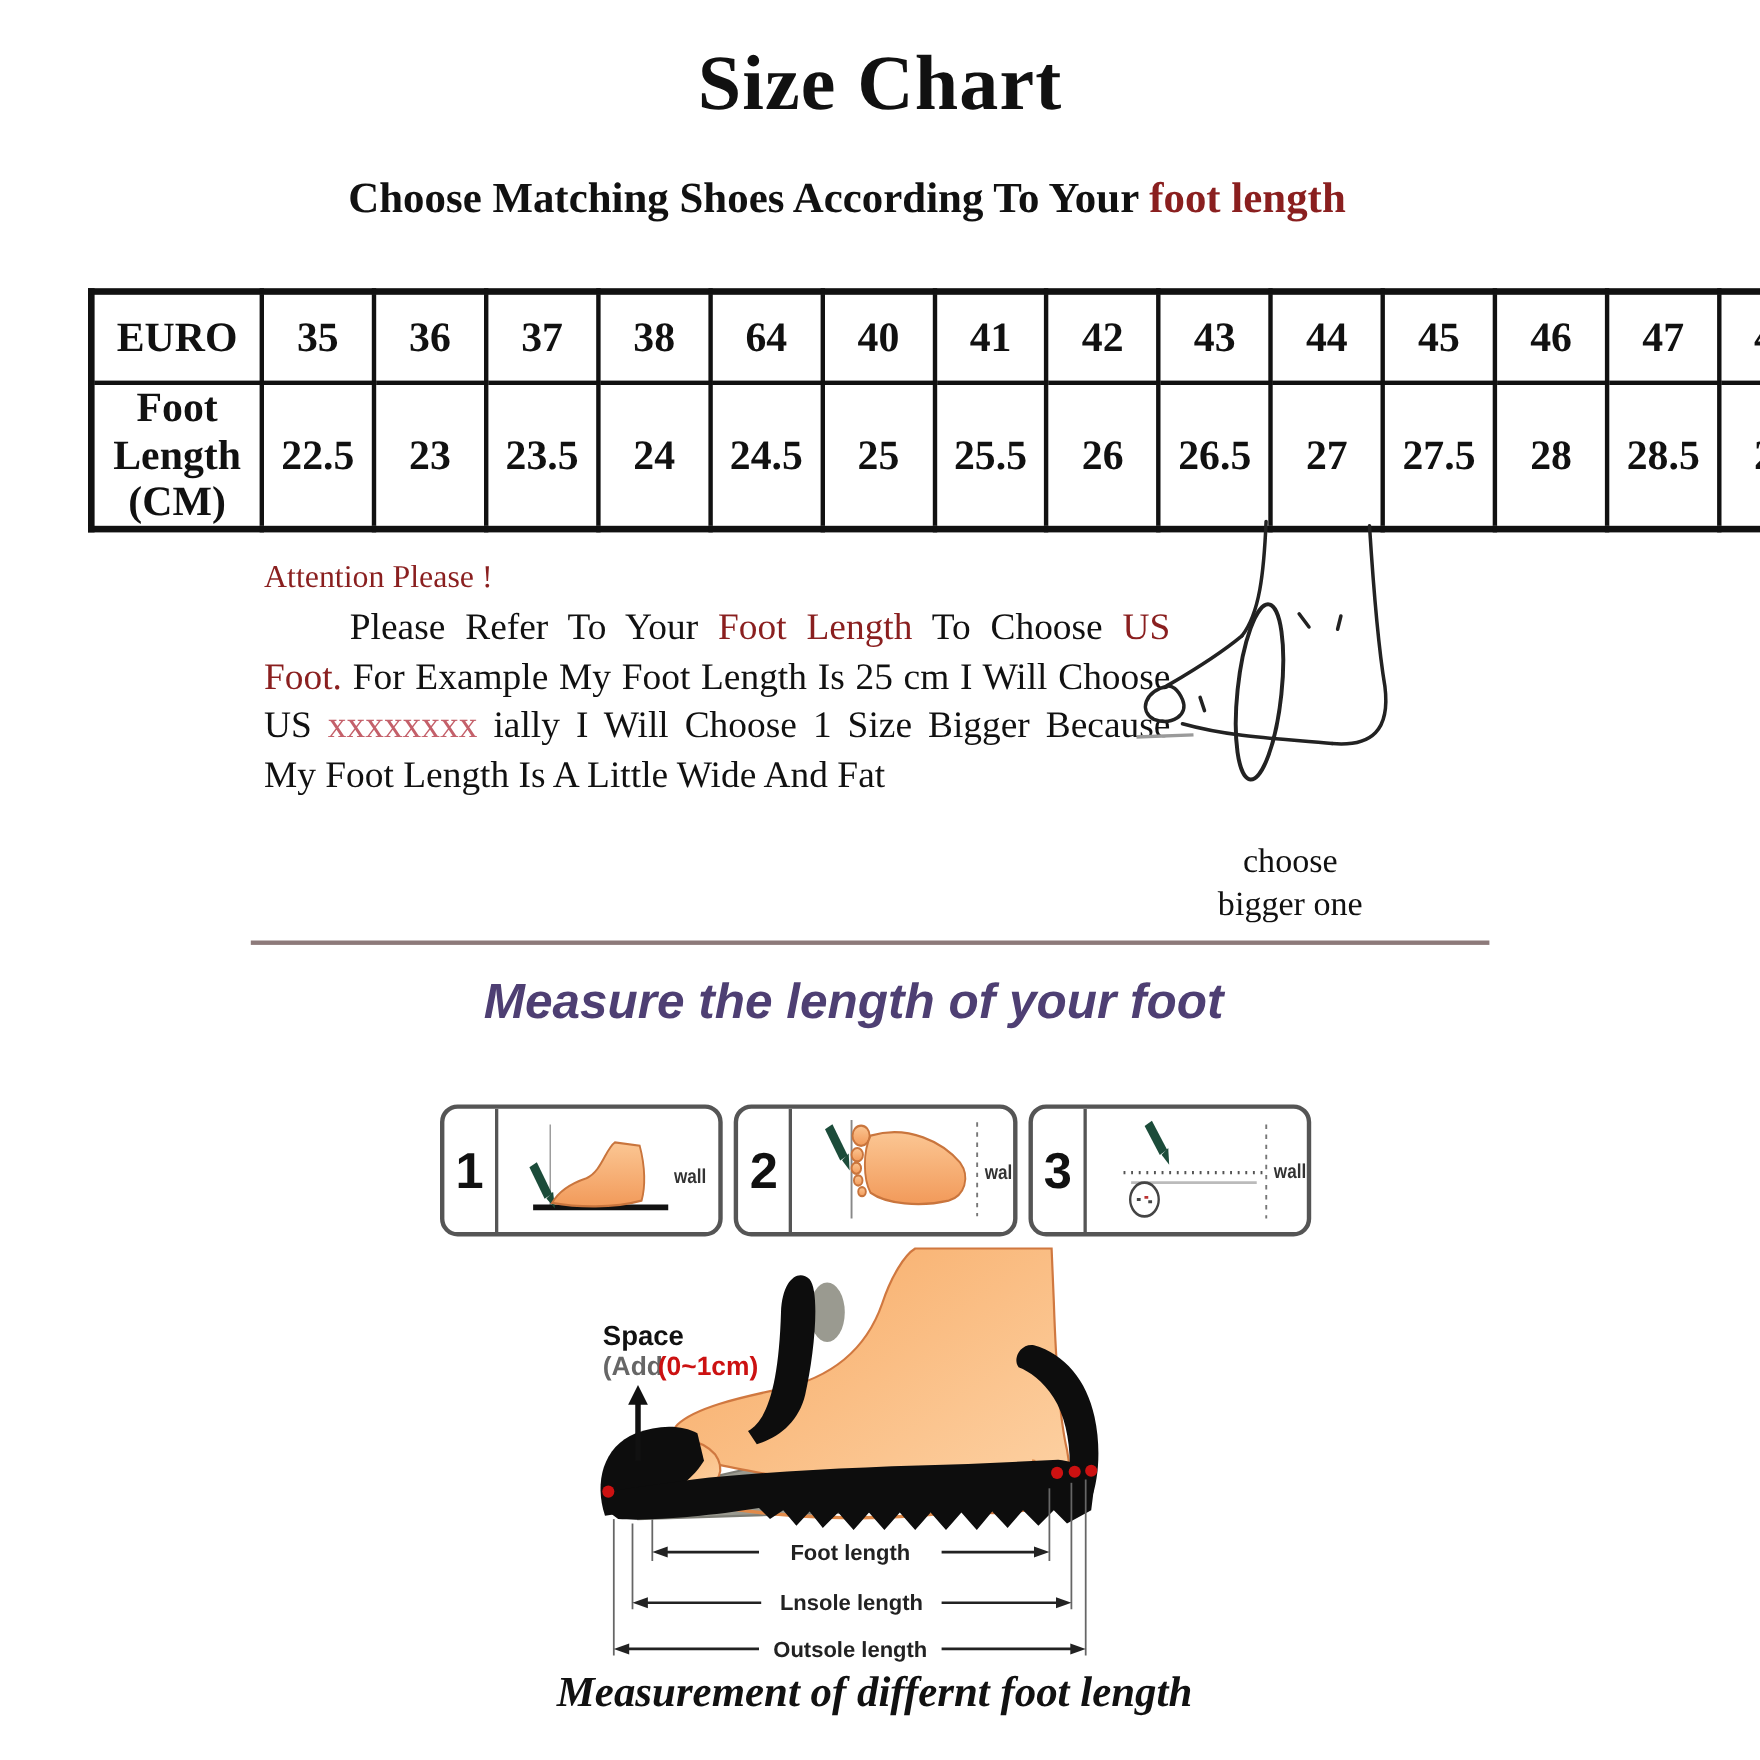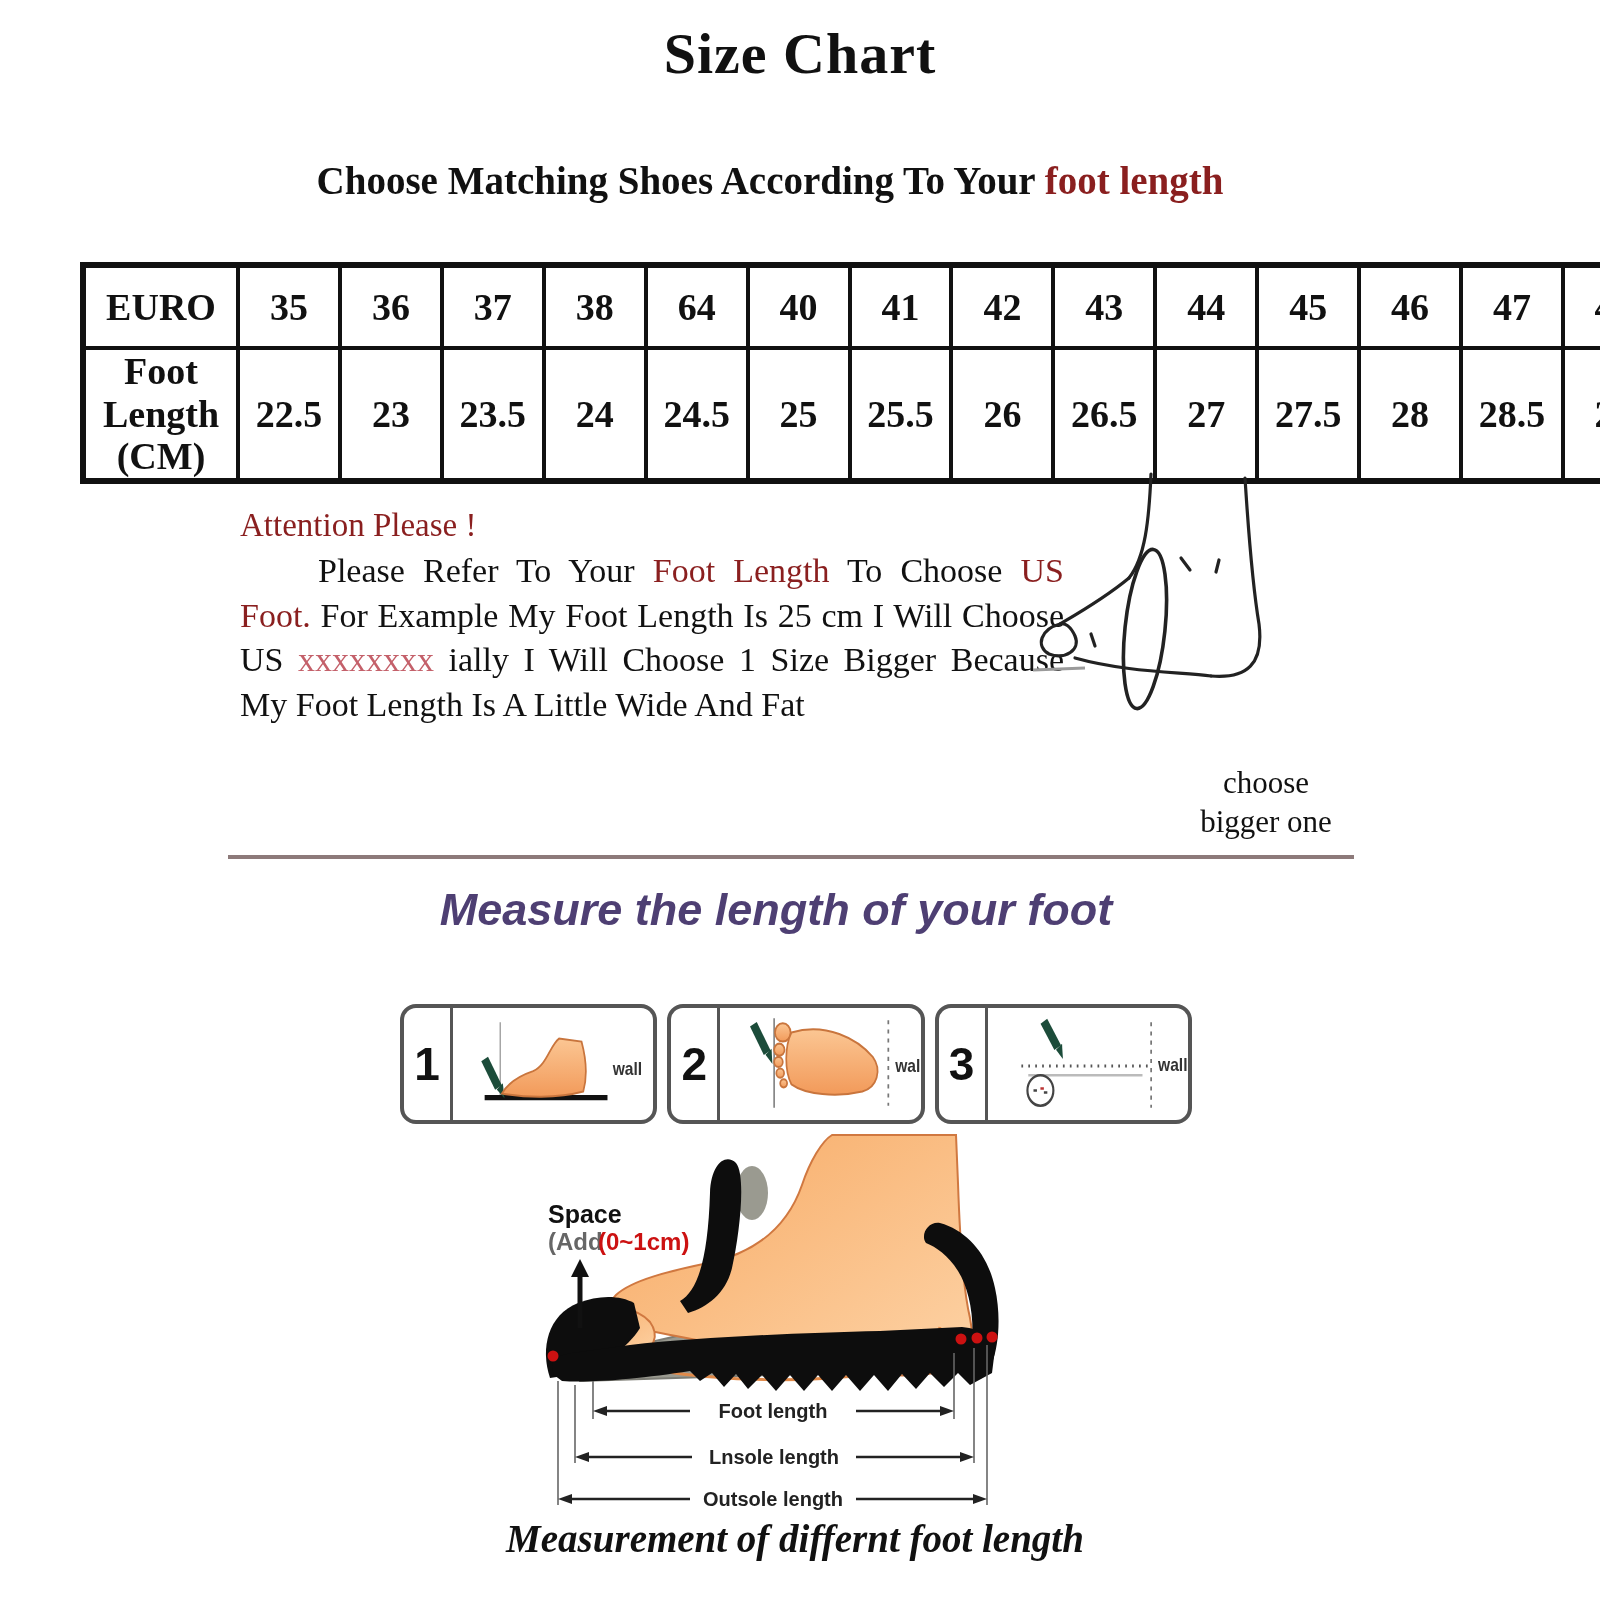--- a/index.html
+++ b/index.html
@@ -1,41 +1,41 @@
 <!DOCTYPE html>
 <html><head>
 <meta charset="utf-8">
 <style>
   html,body{margin:0;padding:0;background:#fff;}
   .page{position:relative;width:1600px;height:1600px;background:#fff;overflow:hidden;
         font-family:"Liberation Serif", serif;color:#111;}
   .abs{position:absolute;}
 
-  .title{top:20px;left:0;width:1600px;text-align:center;font-size:58px;font-weight:bold;
+  .title{top:36px;left:0;width:1600px;text-align:center;font-size:71px;font-weight:bold;
          letter-spacing:1px;}
   .subtitle{top:158px;left:0;width:1540px;text-align:center;font-size:39px;font-weight:bold;}
   .maroon{color:#8a1f1f;}
   .redx{color:#c4606a;}
 
   table.size-table{border-collapse:collapse;position:absolute;left:80px;top:262px;width:1588px;
         table-layout:fixed;border:6px solid #111;}
   table.size-table td{border:4px solid #111;text-align:center;vertical-align:middle;
         font-weight:bold;font-size:38px;padding:0;}
   table.size-table tr.r1 td{height:78px;}
   table.size-table tr.r2 td{height:118px;}
   td.rowhead{width:150px;}
   td.rowhead2{font-size:33px;line-height:1.12;}
 
   .attention{left:240px;top:503px;width:824px;}
-  .att-head{font-size:33px;line-height:44px;}
+  .att-head{font-size:29px;line-height:44px;}
   .att-body{margin:2px 0 0 0;font-size:34px;line-height:44.5px;text-align:justify;
             text-indent:78px;}
 
   .foot-sketch{left:1033px;top:466px;}
-  .choose-note{left:1149px;top:764px;width:234px;text-align:center;font-size:31px;line-height:1.25;}
+  .choose-note{left:1056px;top:764px;width:234px;text-align:center;font-size:31px;line-height:1.25;}
   .divider{left:228px;top:855px;width:1126px;height:4px;background:#8d7a7a;}
 
   .measure-heading{top:884px;left:0;width:1552px;text-align:center;
       font-family:"Liberation Sans", sans-serif;font-style:italic;font-weight:bold;
       font-size:45px;color:#4e3f73;}
 
   .steps{left:400px;top:1004px;width:792px;height:120px;display:flex;gap:10px;}
   .step-panel{flex:1;border:4px solid #555;border-radius:16px;background:#fff;
       display:flex;overflow:hidden;}
   .step-num{width:46px;border-right:3px solid #555;display:flex;align-items:center;

